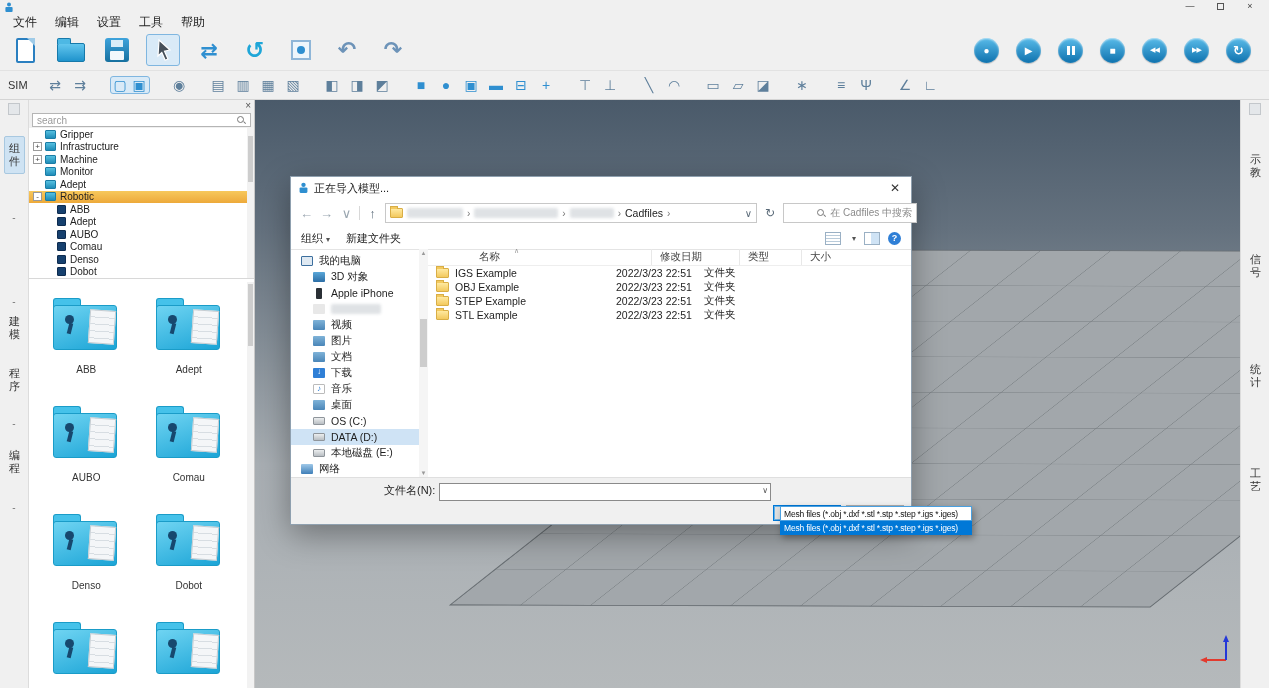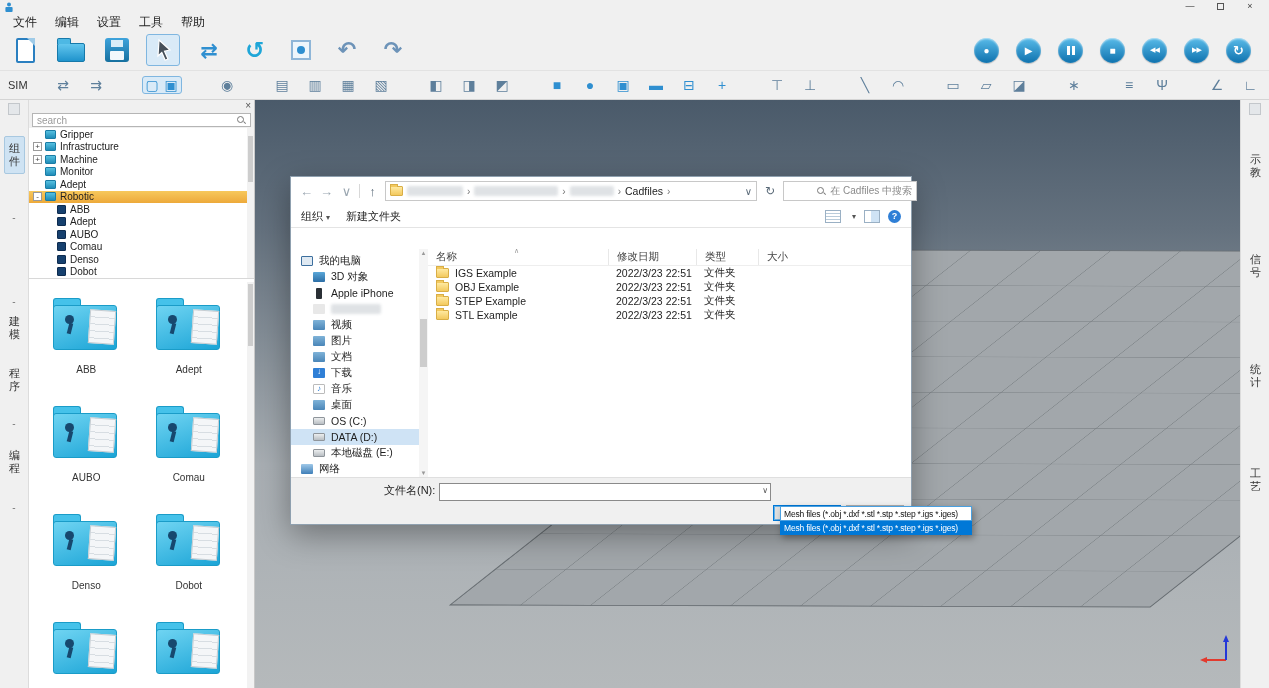--- a/index.html
+++ b/index.html
@@ -32,21 +32,21 @@
   .g.u { color:#6d93b8; font-size:22px; font-weight:bold; }
   .ic-target { width:20px; height:20px; border:2px solid #8fb6d8; background:#eef6fc; position:relative; }
   .ic-target::after { content:""; position:absolute; left:4px; top:4px; width:8px; height:8px; border-radius:50%; background:#2f8fd0; }
   .playback { margin-left:auto; display:flex; gap:17px; align-items:center; padding-right:10px; }
   .pb { width:25px; height:25px; border-radius:50%; background:linear-gradient(180deg,#59bbe9,#0f72ae); color:#fff; display:flex; align-items:center; justify-content:center; font-size:10px; box-shadow:inset 0 1px 2px rgba(255,255,255,.6), 0 1px 1px rgba(0,0,0,.2); flex:none; }
   .pbars { width:8px; height:9px; border-left:3px solid #fff; border-right:3px solid #fff; }
   .pb .sm { font-size:7px; letter-spacing:-1px; }
   .pb .lg { font-size:13px; font-weight:bold; }
 
   
-  .toolbar2 { height:30px; display:flex; align-items:center; padding:0 8px; gap:14px; border-top:1px solid #e2e2e2; border-bottom:1px solid #d4d4d4; background:#f0f0f0; }
+  .toolbar2 { height:30px; display:flex; align-items:center; padding:0 8px; gap:6px; border-top:1px solid #e2e2e2; border-bottom:1px solid #d4d4d4; background:#f0f0f0; }
   .sim-label { font-size:11px; color:#333; margin-right:12px; }
   .sico { font-size:14px; color:#5e7f9b; width:19px; text-align:center; flex:none; }
   .sico.blue { color:#2f8fd0; }
   .sel-group { display:flex; border:1px solid #7fb6e0; background:#d9eaf7; border-radius:3px; }
   .sp { width:8px; flex:none; }
 
   
   .main { position:absolute; top:100px; left:0; right:0; bottom:0; display:flex; }
   .vstrip { width:29px; background:#f0f0f0; position:relative; font-size:11px; color:#333; flex:none; }
   .vstrip.left { border-right:1px solid #dcdcdc; }
@@ -132,21 +132,21 @@
   .pi.music::after { content:"♪"; position:absolute; left:0; right:0; top:-1px; color:#2f7fd6; font-size:8px; text-align:center; }
   .pi.drive { height:8px; background:linear-gradient(180deg,#eceeef,#b9bec3); border:1px solid #8f959b; }
   .pi.network { background:linear-gradient(180deg,#9fc8e8,#3f7fb8); }
   .dscroll { width:9px; background:#f5f5f5; position:relative; flex:none; }
   .dscroll .up, .dscroll .dn { position:absolute; left:0; width:9px; font-size:6px; color:#999; text-align:center; }
   .dscroll .up { top:1px; } .dscroll .dn { bottom:1px; }
   .dscroll .thumb { position:absolute; top:70px; left:1px; width:7px; height:48px; background:#cdcdcd; }
   .dfiles { flex:1; overflow:hidden; }
   .fhead { height:17px; display:flex; align-items:center; border-bottom:1px solid #eee; font-size:10.5px; color:#444; position:relative; }
   .fh { height:100%; display:flex; align-items:center; padding-left:8px; border-left:1px solid #e8e8e8; }
-  .fh:first-child { border-left:none; }
+  .fh:first-child { border-left:none;margin-left:43px; }
   .c1 { width:180px; } .c2 { width:88px; } .c3 { width:62px; } .c4 { width:52px; }
   .sortcaret { position:absolute; left:86px; top:-2px; font-size:7px; color:#999; }
   .frow { height:14px; display:flex; align-items:center; font-size:10.5px; color:#1e1e1e; }
   .frow .c1 { display:flex; align-items:center; gap:6px; padding-left:8px; }
   .frow .c2, .frow .c3, .frow .c4 { padding-left:8px; }
   .ffold { width:13px; height:10px; background:linear-gradient(180deg,#ffe9a0,#f3c95e); border:1px solid #d9ae45; border-radius:1px; position:relative; flex:none; }
   .ffold::before { content:""; position:absolute; top:-3px; left:-1px; width:6px; height:2px; background:#f3c95e; border:1px solid #d9ae45; border-bottom:none; }
   .dfooter { position:absolute; left:0; right:0; bottom:0; height:47px; background:#f0f0f0; border-top:1px solid #dfdfdf; overflow:visible; }
   .fn-label { position:absolute; left:93px; top:5px; font-size:11px; }
   .fn-wrap { position:absolute; left:148px; top:5px; width:332px; height:18px; }
@@ -459,20 +459,28 @@
         </g>
       </svg>
       <svg class="axes" viewBox="0 0 30 30">
         <line x1="26" y1="26" x2="5" y2="26" stroke="#e23a2e" stroke-width="2"></line>
         <path d="M7 23 L0 26 L7 29 Z" fill="#e23a2e"></path>
         <line x1="26" y1="26" x2="26" y2="6" stroke="#2438d8" stroke-width="2"></line>
         <path d="M23 8 L26 1 L29 8 Z" fill="#2438d8"></path>
       </svg>
 
       <div class="dialog">
+        <div class="dtitle">
+          <svg width="11" height="12" viewBox="0 0 10 11">
+              <circle cx="5" cy="2.6" r="2" fill="#2f8fd0"></circle>
+              <rect x="1.4" y="5" width="7.2" height="5" rx="1" fill="#2f8fd0"></rect>
+            </svg>
+          <span class="dtitle-text">正在导入模型...</span>
+          <span class="dclose">✕</span>
+        </div>
         <div class="dnav">
           <span class="nav-ico">←</span>
           <span class="nav-ico">→</span>
           <span class="nav-ico">∨</span>
           <span class="nsep"></span>
           <span class="nav-ico dark">↑</span>
           <div class="addr">
             <span class="ffold"></span>
             <span class="blurseg w56"></span>
             <span class="crumb-sep">›</span>

